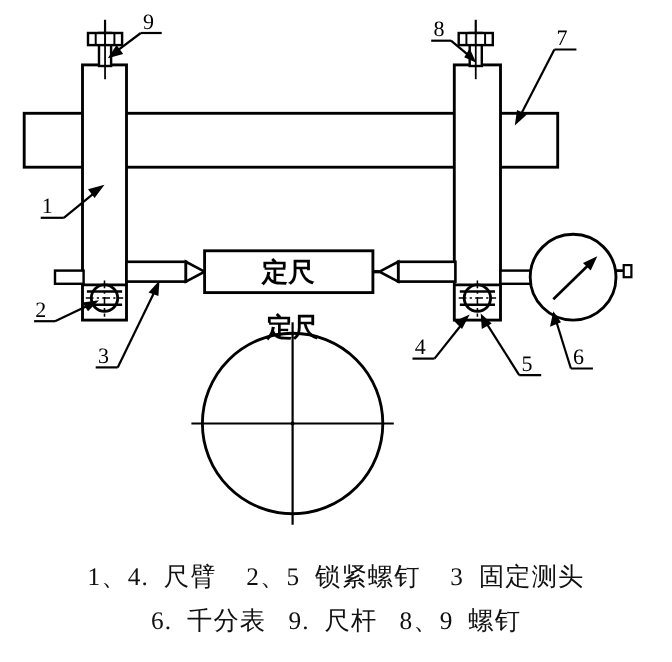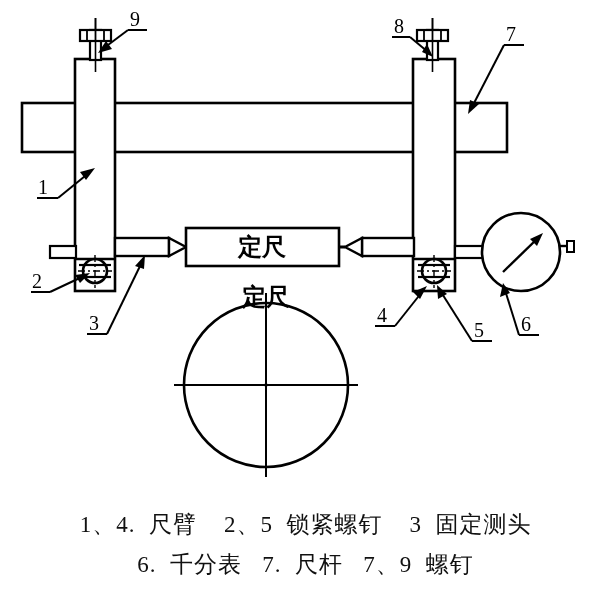--- a/index.html
+++ b/index.html
@@ -230,16 +230,16 @@
       <line x1="128" y1="30" x2="147" y2="30" stroke="#000" stroke-width="2"></line>
       <line x1="128" y1="30" x2="104" y2="48" stroke="#000" stroke-width="2"></line>
       <polygon points="98,53 112,49 106,41" fill="#000"></polygon>
       <text class="num" x="130" y="26" text-anchor="start">9</text>
     </g>
 
   </svg>
 
   <div class="caption-block">
     <div class="caption-line">1、4.  尺臂    2、5  锁紧螺钉    3  固定测头</div>
-    <div class="caption-line">6.  千分表   7.  尺杆   7、9  螺钉</div>
+    <div class="caption-line">6.  千分表   9.  尺杆   8、9  螺钉</div>
   </div>
 
 </div>
 
 </body></html>

